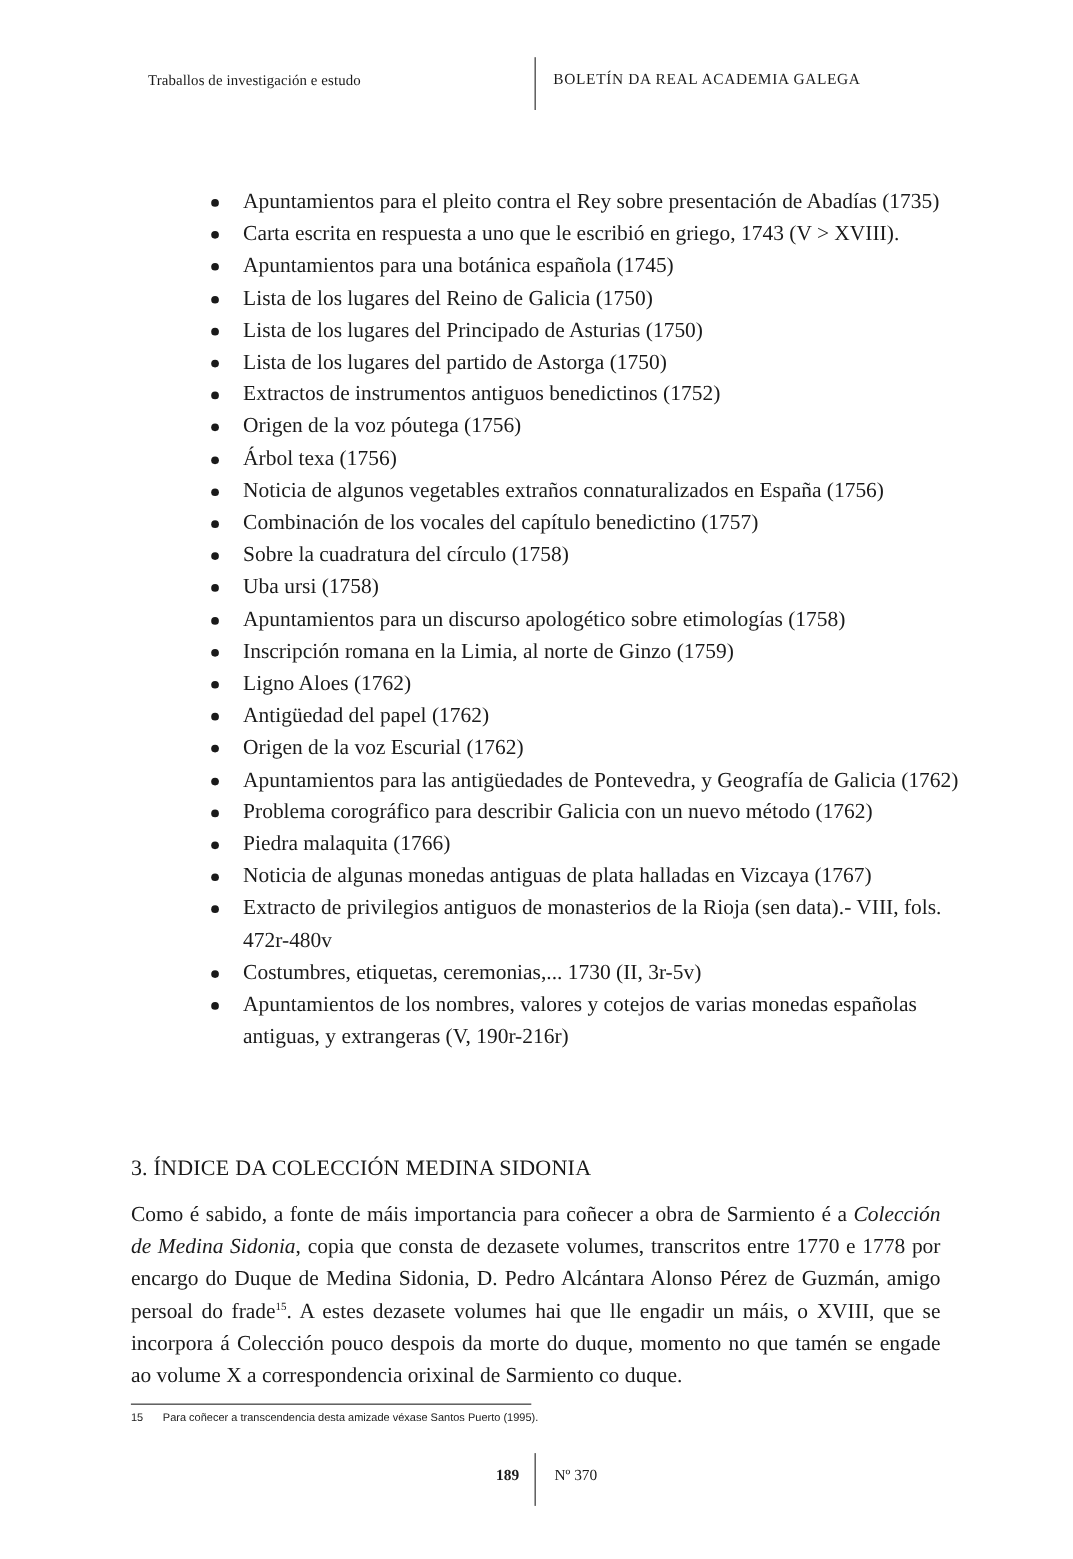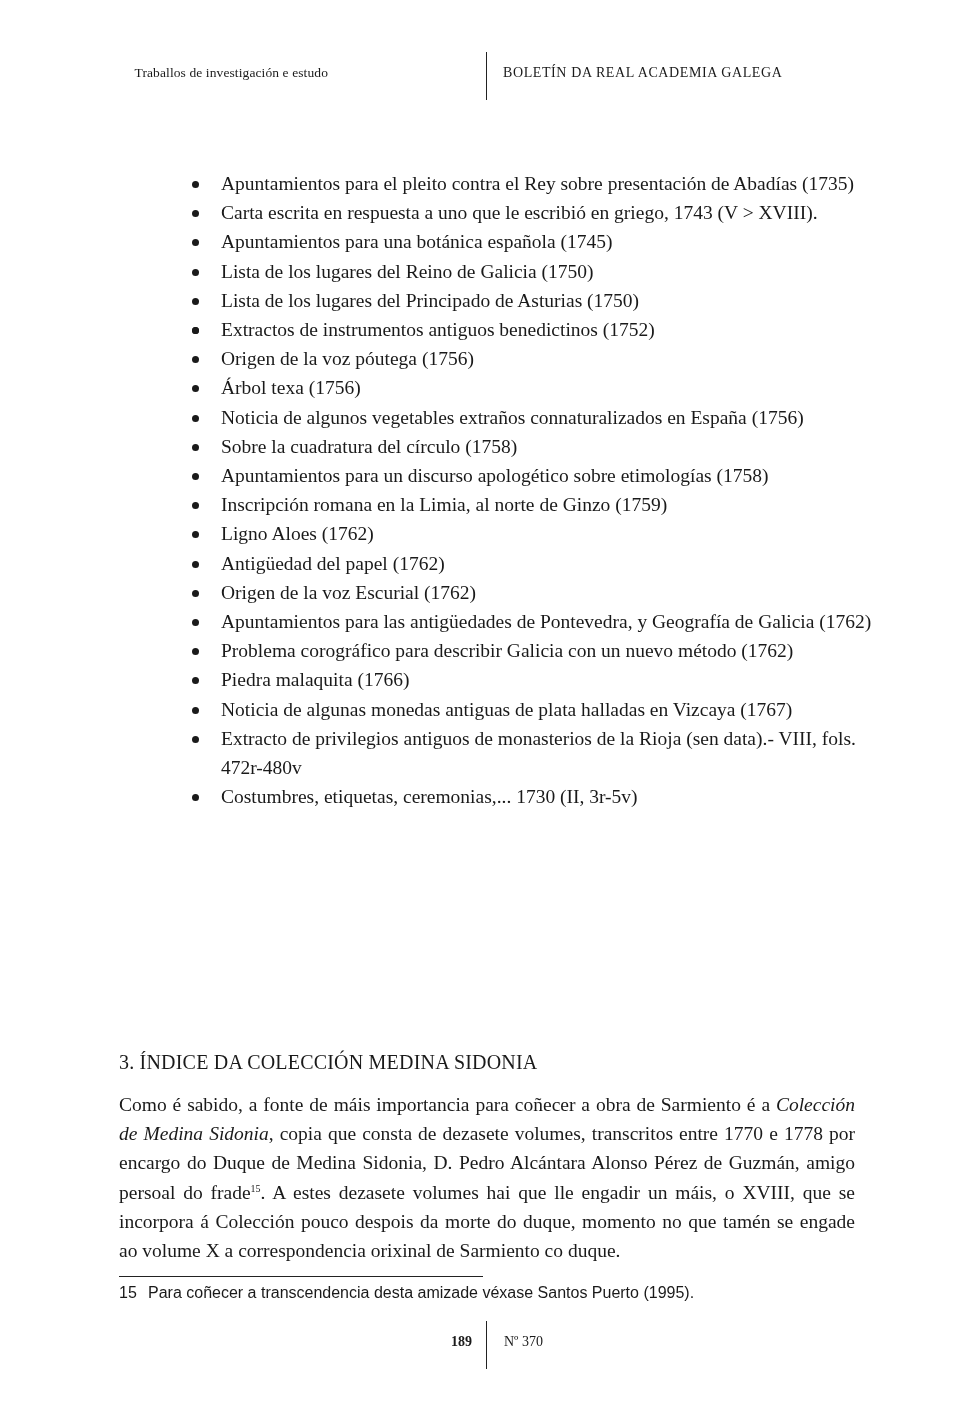--- a/index.html
+++ b/index.html
@@ -14,21 +14,21 @@
   .bullets { position: absolute; top: 157px; left: 178px; width: 690px; margin: 12px; padding: 0; list-style: none; }
   .bullets li { position: relative; padding-left: 31px; font-size: 19.5px; line-height: 29.2px; }
   .bullets li .bullet-dot { position: absolute; left: 2px; top: 12px; width: 7px; height: 7px; border-radius: 50%; background: #1a1a1a; }
 
   .section-heading { position: absolute; top: 1051px; left: 119px; font-size: 20px; letter-spacing: 0.2px; margin: 0; font-weight: normal; }
 
   .body-para { position: absolute; top: 1090px; left: 119px; width: 736px; font-size: 19.5px; line-height: 29.2px; text-align: justify; margin: 0; }
   .body-para sup { font-size: 10px; vertical-align: super; line-height: 0; }
 
   .fn-rule { position: absolute; top: 1276px; left: 119px; width: 364px; height: 1px; background: #222; }
-  .footnote { position: absolute; top: 1284px; left: 119px; font-family: "Liberation Sans", "DejaVu Sans", sans-serif; font-size: 16px; }
+  .footnote { position: absolute; top: 1284px; left: 119px; font-family: "Liberation Sans", "DejaVu Sans", sans-serif; font-size: 10px; }
   .footnote .fn-num { display: inline-block; width: 29px; }
 
   .folio { position: absolute; top: 1321px; left: 0; width: 975px; height: 48px; text-align: right; }
   .folio-page { position: absolute; right: 503px; top: 13px; font-size: 14px; font-weight: bold; }
   .folio-divider { position: absolute; left: 486px; top: 0; width: 1px; height: 48px; background: #222; }
   .folio-issue { position: absolute; left: 504px; top: 13px; font-size: 14px; font-family: Liberation Serif, serif; }
 </style>
 </head>
 <body>
 
@@ -37,37 +37,40 @@
   <span class="rh-divider"></span>
   <span class="rh-right">BOLETÍN DA REAL ACADEMIA GALEGA</span>
 </div>
 
 <ul class="bullets" id="works-list">
     <li><span class="bullet-dot"></span><span>Apuntamientos para el pleito contra el Rey sobre presentación de Abadías (1735)</span></li>
     <li><span class="bullet-dot"></span><span>Carta escrita en respuesta a uno que le escribió en griego, 1743 (V &gt; XVIII).</span></li>
     <li><span class="bullet-dot"></span><span>Apuntamientos para una botánica española (1745)</span></li>
     <li><span class="bullet-dot"></span><span>Lista de los lugares del Reino de Galicia (1750)</span></li>
     <li><span class="bullet-dot"></span><span>Lista de los lugares del Principado de Asturias (1750)</span></li>
-    <li><span class="bullet-dot"></span></li>
+    <li><span class="bullet-dot"></span><span>Lista de los lugares del partido de Astorga (1750)</span></li>
     <li><span class="bullet-dot"></span><span>Extractos de instrumentos antiguos benedictinos (1752)</span></li>
     <li><span class="bullet-dot"></span><span>Origen de la voz póutega (1756)</span></li>
     <li><span class="bullet-dot"></span><span>Árbol texa (1756)</span></li>
     <li><span class="bullet-dot"></span><span>Noticia de algunos vegetables extraños connaturalizados en España (1756)</span></li>
+    <li><span class="bullet-dot"></span><span>Combinación de los vocales del capítulo benedictino (1757)</span></li>
     <li><span class="bullet-dot"></span><span>Sobre la cuadratura del círculo (1758)</span></li>
+    <li><span class="bullet-dot"></span><span>Uba ursi (1758)</span></li>
     <li><span class="bullet-dot"></span><span>Apuntamientos para un discurso apologético sobre etimologías (1758)</span></li>
     <li><span class="bullet-dot"></span><span>Inscripción romana en la Limia, al norte de Ginzo (1759)</span></li>
     <li><span class="bullet-dot"></span><span>Ligno Aloes (1762)</span></li>
     <li><span class="bullet-dot"></span><span>Antigüedad del papel (1762)</span></li>
     <li><span class="bullet-dot"></span><span>Origen de la voz Escurial (1762)</span></li>
     <li><span class="bullet-dot"></span><span>Apuntamientos para las antigüedades de Pontevedra, y Geografía de Galicia (1762)</span></li>
     <li><span class="bullet-dot"></span><span>Problema corográfico para describir Galicia con un nuevo método (1762)</span></li>
     <li><span class="bullet-dot"></span><span>Piedra malaquita (1766)</span></li>
     <li><span class="bullet-dot"></span><span>Noticia de algunas monedas antiguas de plata halladas en Vizcaya (1767)</span></li>
     <li><span class="bullet-dot"></span><span>Extracto de privilegios antiguos de monasterios de la Rioja (sen data).- VIII, fols. 472r-480v</span></li>
     <li><span class="bullet-dot"></span><span>Costumbres, etiquetas, ceremonias,... 1730 (II, 3r-5v)</span></li>
+    <li><span class="bullet-dot"></span><span>Apuntamientos de los nombres, valores y cotejos de varias monedas españolas antiguas, y extrangeras (V, 190r-216r)</span></li>
   </ul>
 
 <h2 class="section-heading">3. ÍNDICE DA COLECCIÓN MEDINA SIDONIA</h2>
 
 <p class="body-para"><span>Como é sabido, a fonte de máis importancia para coñecer a obra de Sarmiento é a </span><i>Colección de Medina Sidonia</i><span>, copia que consta de dezasete volumes, transcritos entre 1770 e 1778 por encargo do Duque de Medina Sidonia, D. Pedro Alcántara Alonso Pérez de Guzmán, amigo persoal do frade</span><sup>15</sup><span>. A estes dezasete volumes hai que lle engadir un máis, o XVIII, que se incorpora á Colección pouco despois da morte do duque, momento no que tamén se engade ao volume X a correspondencia orixinal de Sarmiento co duque.</span></p>
 
 <div class="fn-rule"></div>
 <div class="footnote">
   <span class="fn-num">15</span><span>Para coñecer a transcendencia desta amizade véxase Santos Puerto (1995).</span>
 </div>

